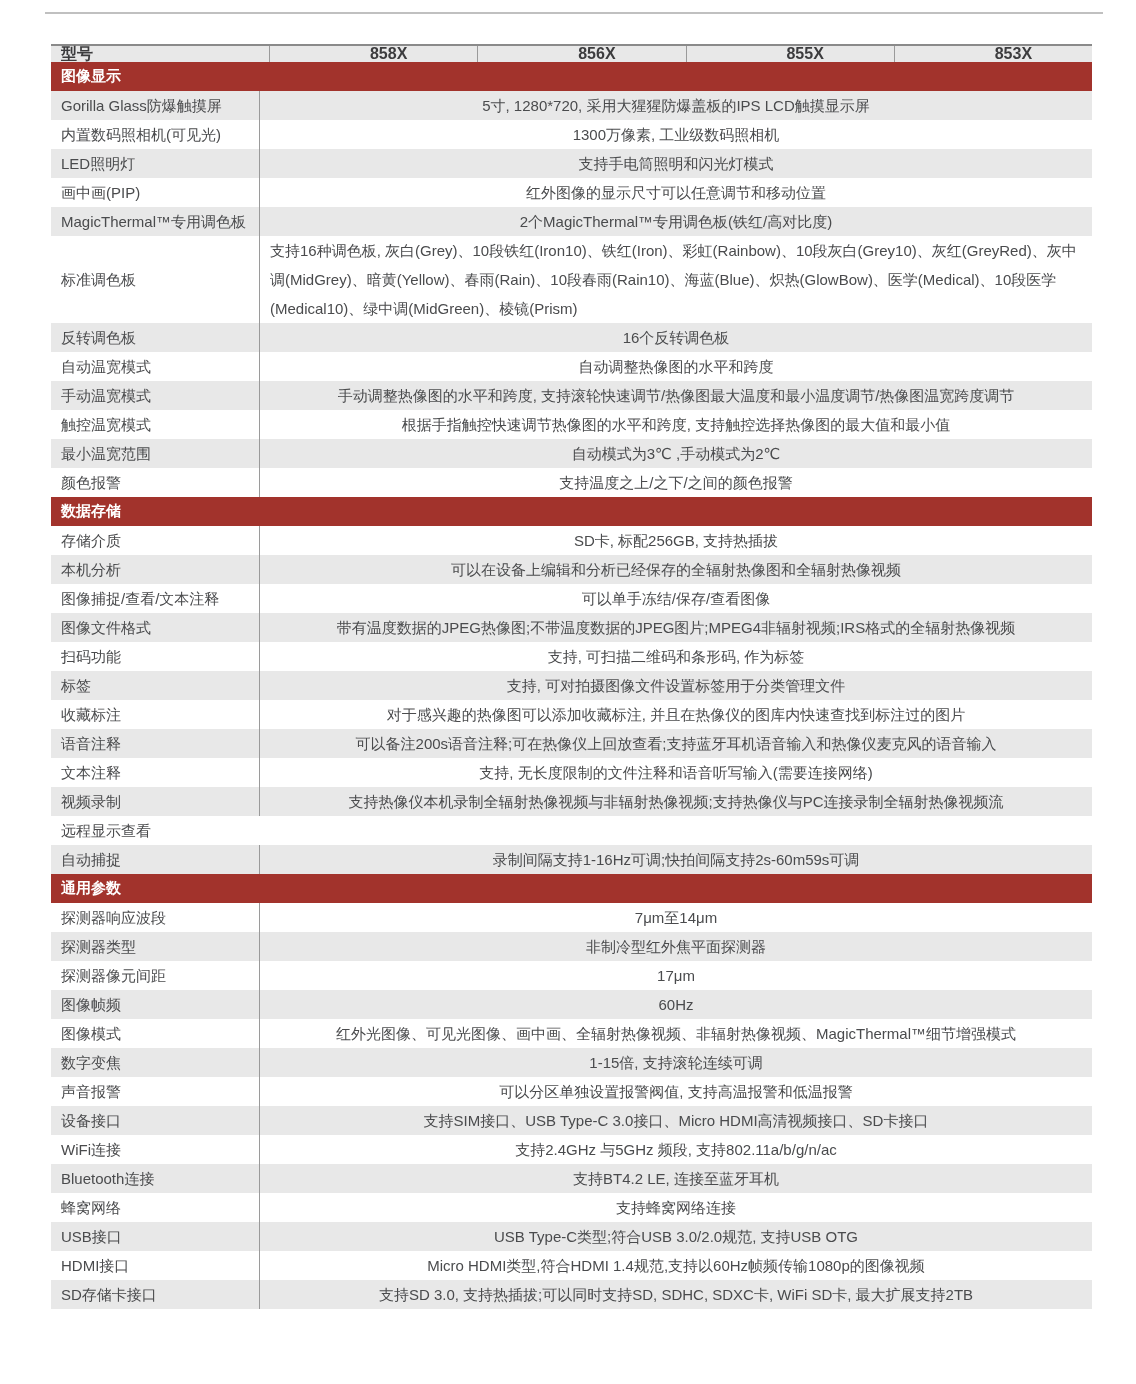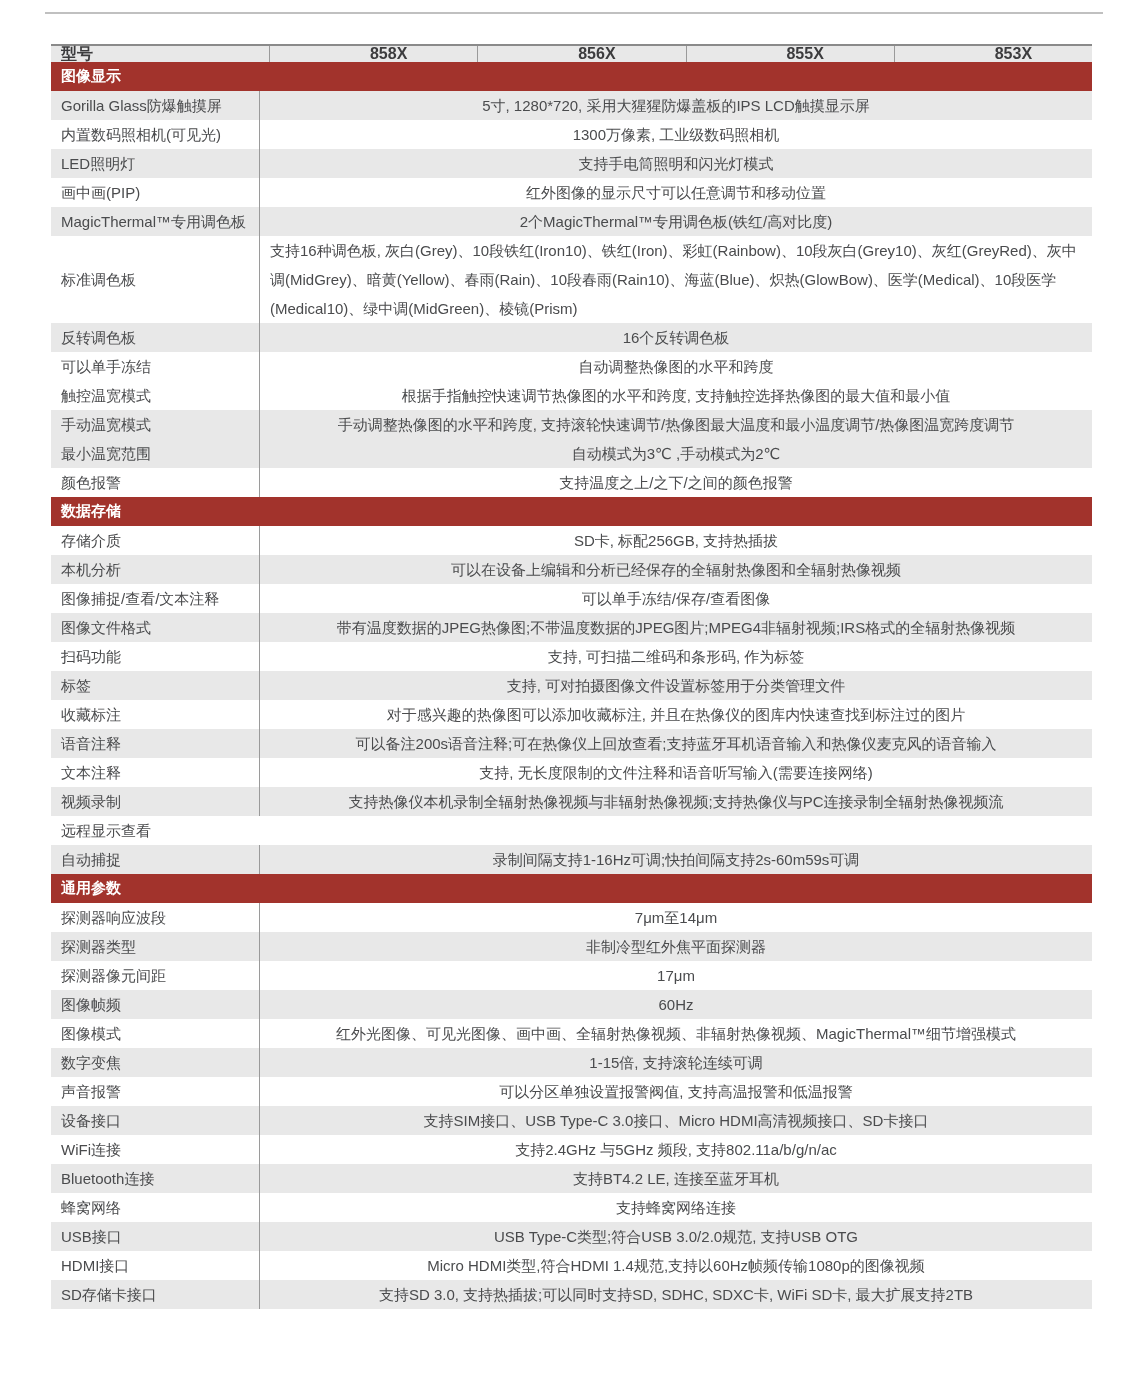--- a/index.html
+++ b/index.html
@@ -134,30 +134,30 @@
         </div>
         <div class="row">
           <div class="cell label-cell">标准调色板</div>
           <div class="cell value-cell">支持16种调色板, 灰白(Grey)、10段铁红(Iron10)、铁红(Iron)、彩虹(Rainbow)、10段灰白(Grey10)、灰红(GreyRed)、灰中调(MidGrey)、暗黄(Yellow)、春雨(Rain)、10段春雨(Rain10)、海蓝(Blue)、炽热(GlowBow)、医学(Medical)、10段医学(Medical10)、绿中调(MidGreen)、棱镜(Prism)</div>
         </div>
         <div class="row shaded">
           <div class="cell label-cell">反转调色板</div>
           <div class="cell value-cell">16个反转调色板</div>
         </div>
         <div class="row">
-          <div class="cell label-cell">可以单手冻结</div>
+          <div class="cell label-cell">自动温宽模式</div>
           <div class="cell value-cell">自动调整热像图的水平和跨度</div>
+        </div>
+        <div class="row shaded">
+          <div class="cell label-cell">手动温宽模式</div>
+          <div class="cell value-cell">手动调整热像图的水平和跨度, 支持滚轮快速调节/热像图最大温度和最小温度调节/热像图温宽跨度调节</div>
         </div>
         <div class="row">
           <div class="cell label-cell">触控温宽模式</div>
           <div class="cell value-cell">根据手指触控快速调节热像图的水平和跨度, 支持触控选择热像图的最大值和最小值</div>
-        </div>
-        <div class="row shaded">
-          <div class="cell label-cell">手动温宽模式</div>
-          <div class="cell value-cell">手动调整热像图的水平和跨度, 支持滚轮快速调节/热像图最大温度和最小温度调节/热像图温宽跨度调节</div>
         </div>
         <div class="row shaded">
           <div class="cell label-cell">最小温宽范围</div>
           <div class="cell value-cell">自动模式为3℃ ,手动模式为2℃</div>
         </div>
         <div class="row">
           <div class="cell label-cell">颜色报警</div>
           <div class="cell value-cell">支持温度之上/之下/之间的颜色报警</div>
         </div>
         <div class="section-bar">数据存储</div>

